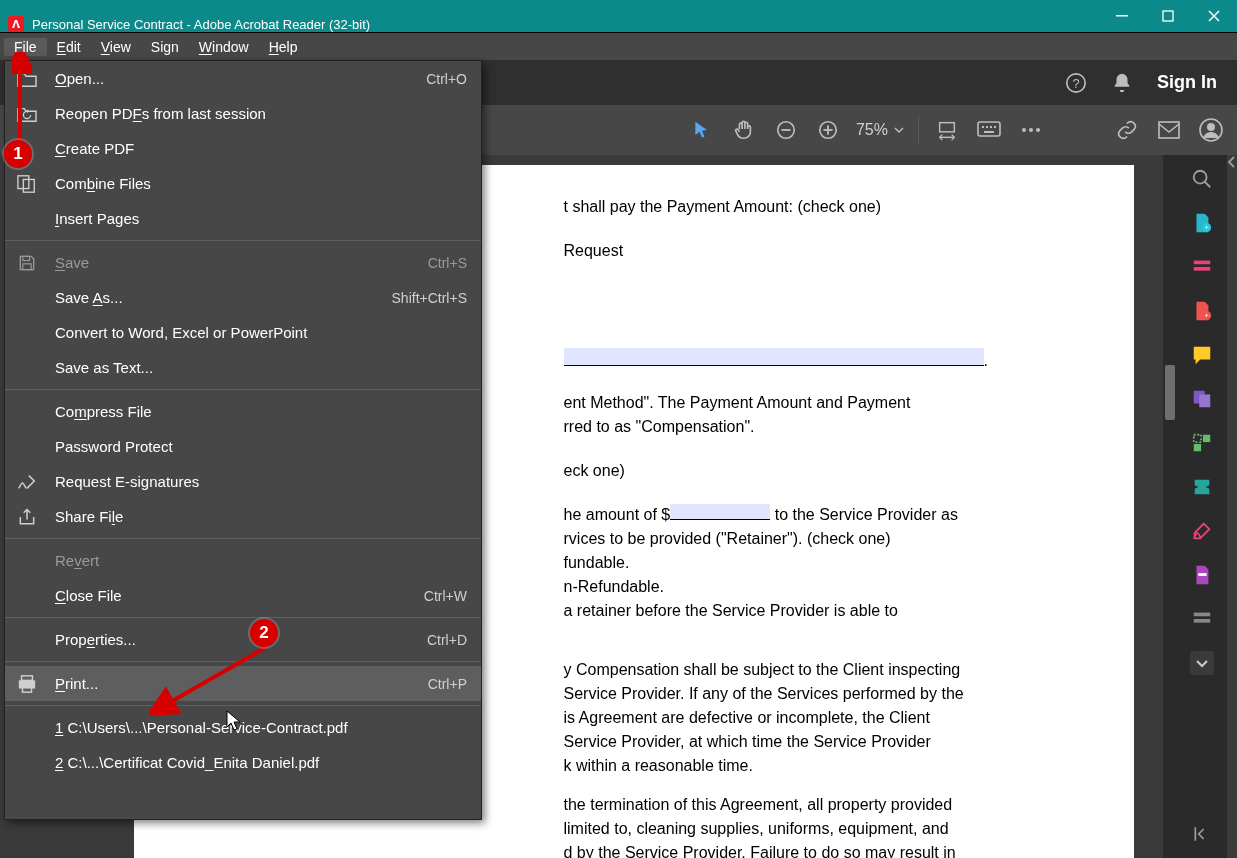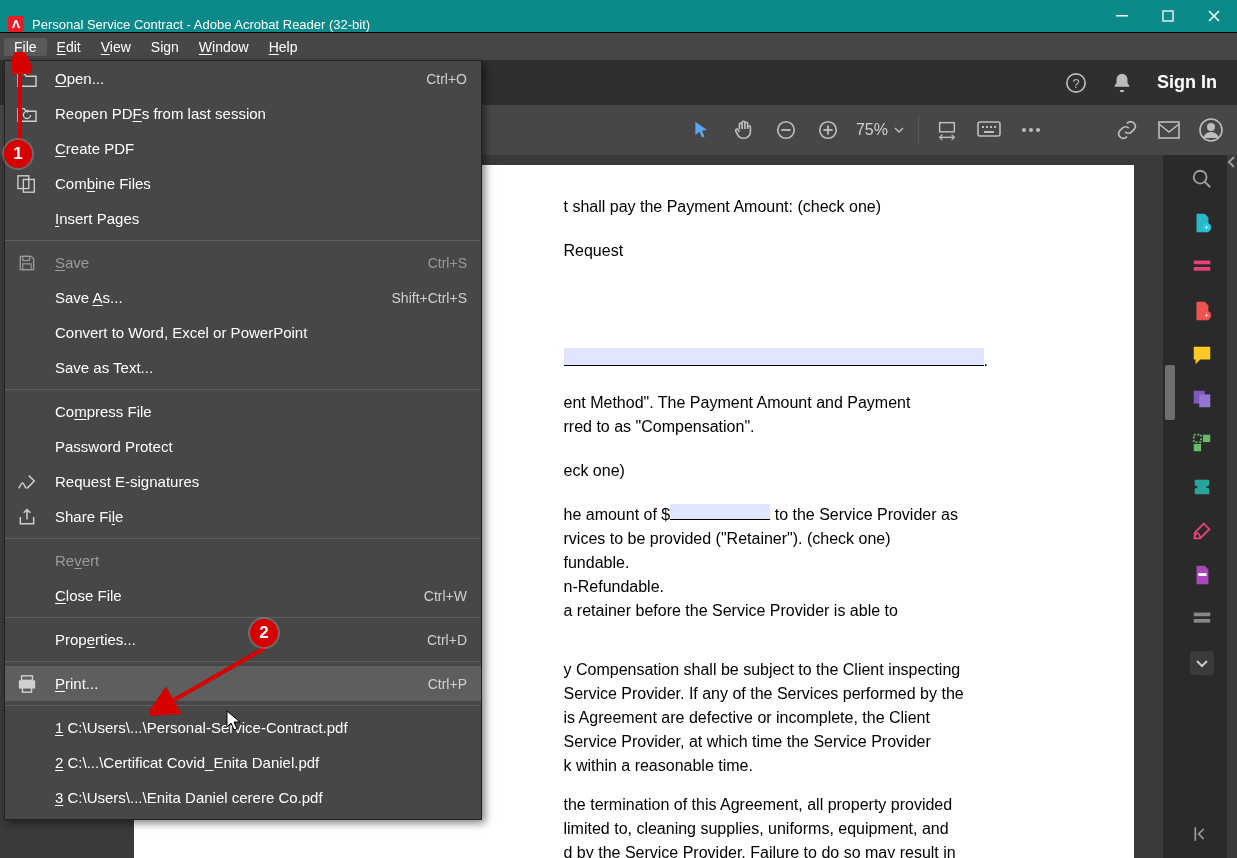--- a/index.html
+++ b/index.html
@@ -416,21 +416,20 @@
   <div class="mi">
       <span class="micon"></span>
       <span class="mlabel"><u class="accel">1</u> C:\Users\...\Personal-Service-Contract.pdf</span>
     </div>
   <div class="mi">
       <span class="micon"></span>
       <span class="mlabel"><u class="accel">2</u> C:\...\Certificat Covid_Enita Daniel.pdf</span>
     </div>
   <div class="mi">
       <span class="micon"></span>
-      <span class="mlabel"><u class="accel">3</u> C:\Users\...\Enita Daniel cerere Co.pdf</span>
     </div>
 </div>
 
 <div class="callout" style="top:140px;left:4px">1</div>
 <svg class="arrow-anno" style="top:52px;left:12px" width="20" height="92">
   <defs>
       <marker id="ah1" markerWidth="8" markerHeight="8" refX="4" refY="4" orient="auto">
         <path d="M0 0L8 4L0 8z" fill="#d60000"></path>
       </marker>
     </defs>

